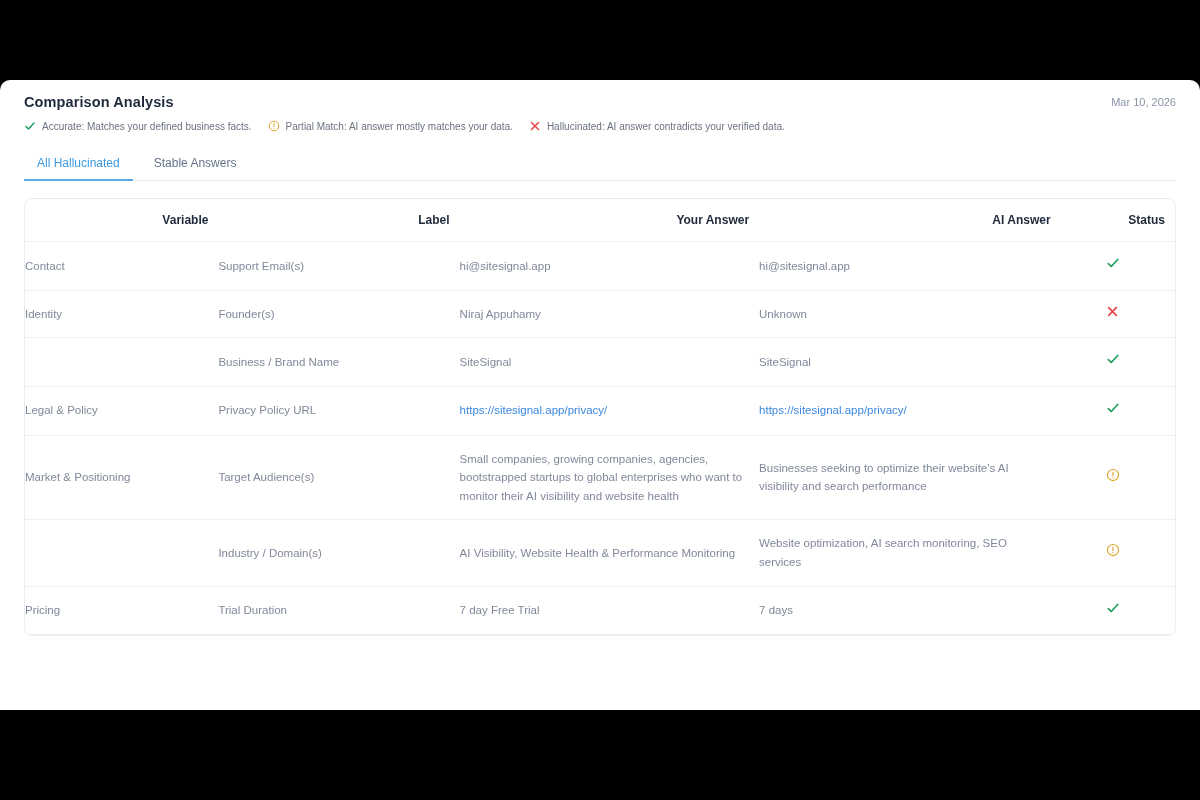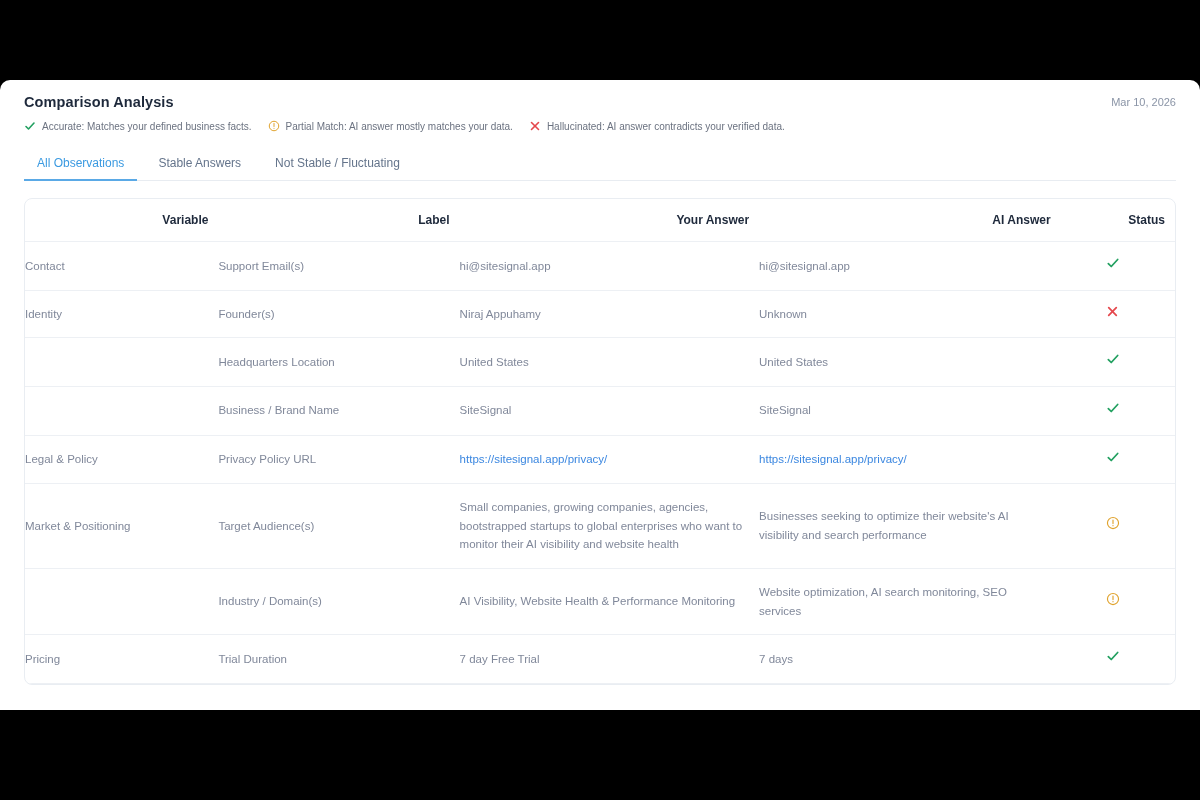--- a/index.html
+++ b/index.html
@@ -197,23 +197,22 @@
               <line x1="5" y1="5" x2="19" y2="19"></line>
               <line x1="19" y1="5" x2="5" y2="19"></line>
             </svg>
           </span>
           <span>Hallucinated: AI answer contradicts your verified data.</span>
         </div>
       </div>
     </div>
 
     <div class="tabs">
-      <div class="tab active">All Observations</div>
+      <div class="tab active">All Hallucinated</div>
       <div class="tab">Stable Answers</div>
-      <div class="tab">Not Stable / Fluctuating</div>
     </div>
 
     <div class="table-wrap">
       <table class="cmp">
         <thead>
           <tr>
             <th class="col-variable">Variable</th>
             <th class="col-label">Label</th>
             <th class="col-your">Your Answer</th>
             <th class="col-ai">AI Answer</th>
@@ -239,31 +238,20 @@
               <td class="col-ai">Unknown</td>
               <td class="col-status"><span class="status-cell ico">
                   <svg width="13" height="13" viewBox="0 0 24 24" fill="none" stroke="#e5484d" stroke-width="3.2" stroke-linecap="round">
                     <line x1="5" y1="5" x2="19" y2="19"></line>
                     <line x1="19" y1="5" x2="5" y2="19"></line>
                   </svg>
                 </span></td>
             </tr>
             <tr>
               <td class="col-variable"></td>
-              <td class="col-label">Headquarters Location</td>
-              <td class="col-your">United States</td>
-              <td class="col-ai">United States</td>
-              <td class="col-status"><span class="status-cell ico">
-                  <svg width="14" height="14" viewBox="0 0 24 24" fill="none" stroke="#22a060" stroke-width="3" stroke-linecap="round" stroke-linejoin="round">
-                    <polyline points="4,13 9,18 20,6"></polyline>
-                  </svg>
-                </span></td>
-            </tr>
-            <tr>
-              <td class="col-variable"></td>
               <td class="col-label">Business / Brand Name</td>
               <td class="col-your">SiteSignal</td>
               <td class="col-ai">SiteSignal</td>
               <td class="col-status"><span class="status-cell ico">
                   <svg width="14" height="14" viewBox="0 0 24 24" fill="none" stroke="#22a060" stroke-width="3" stroke-linecap="round" stroke-linejoin="round">
                     <polyline points="4,13 9,18 20,6"></polyline>
                   </svg>
                 </span></td>
             </tr>
             <tr>

